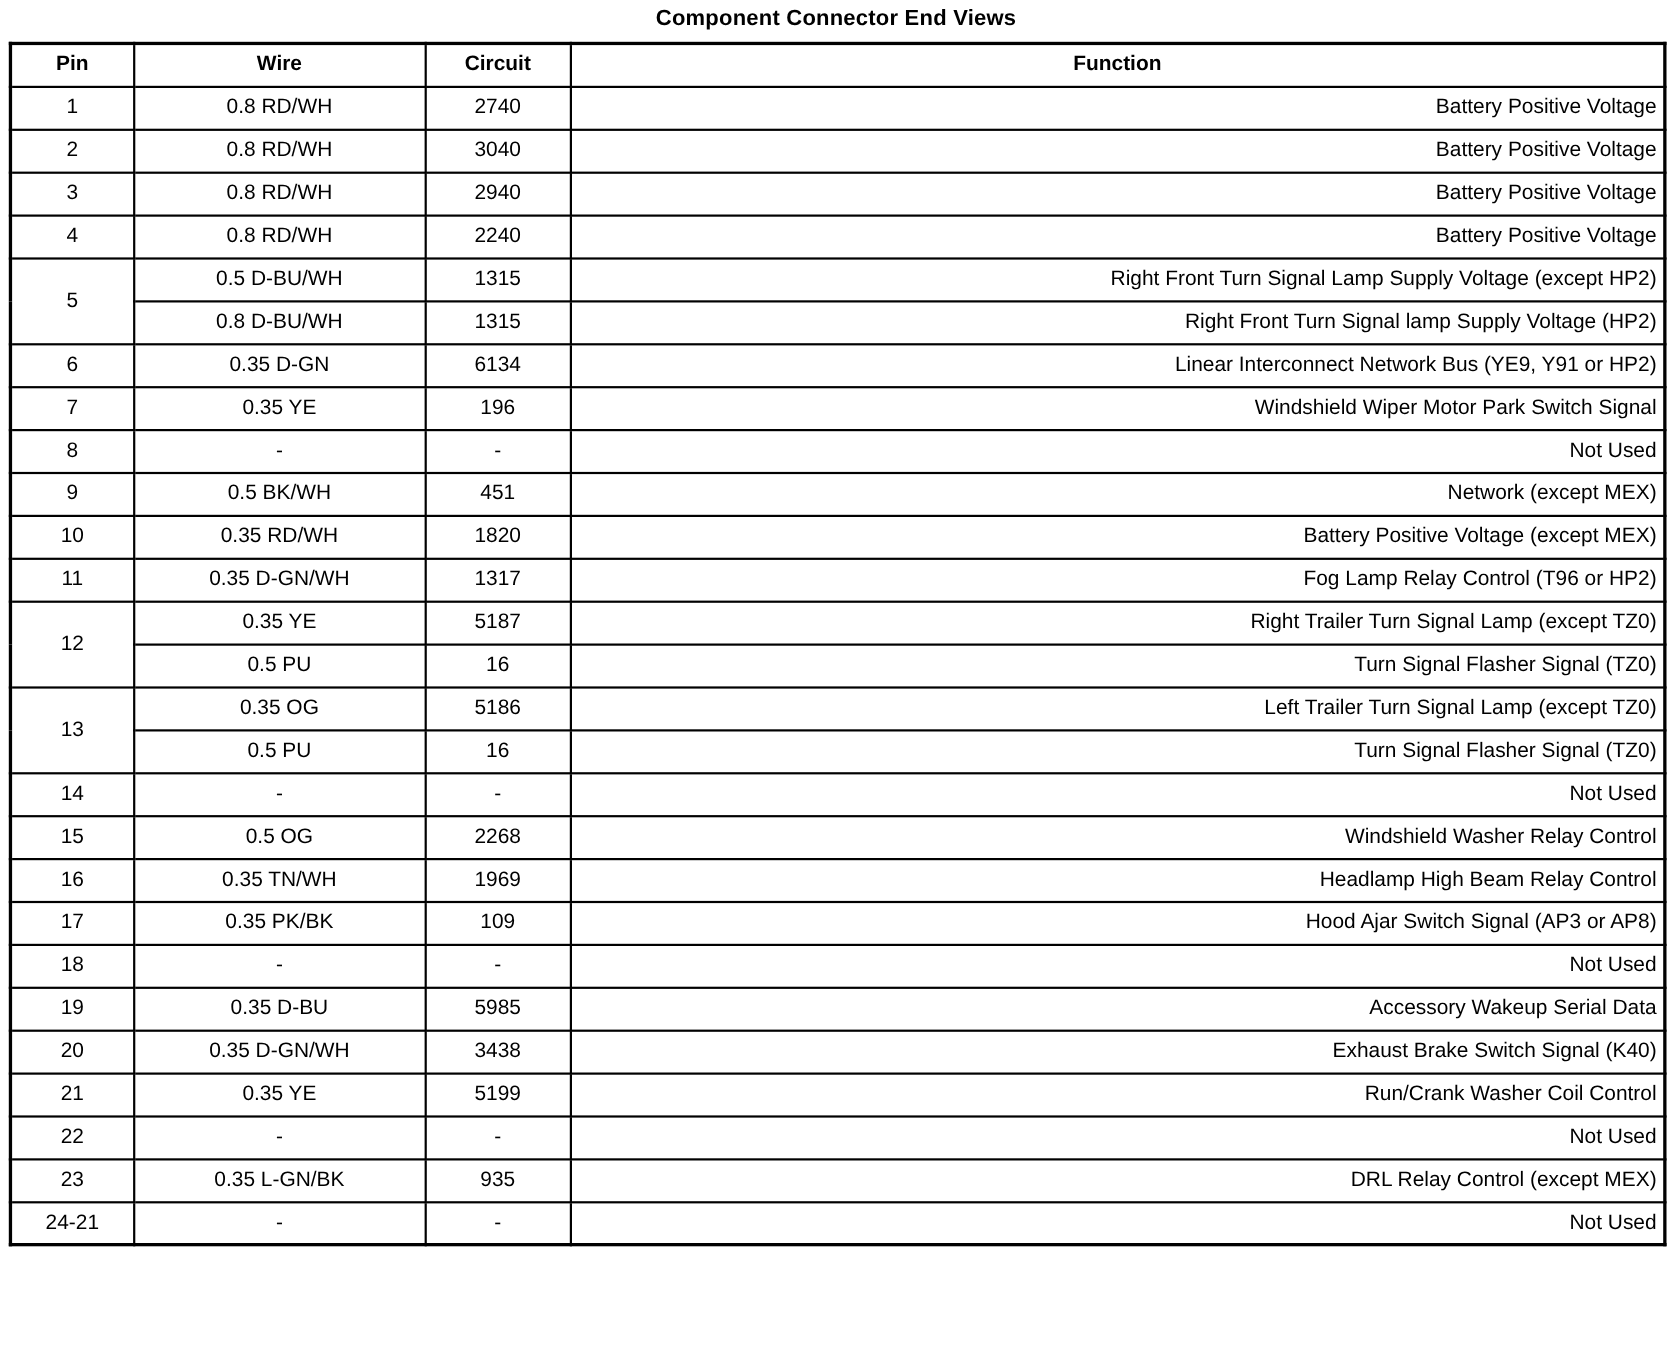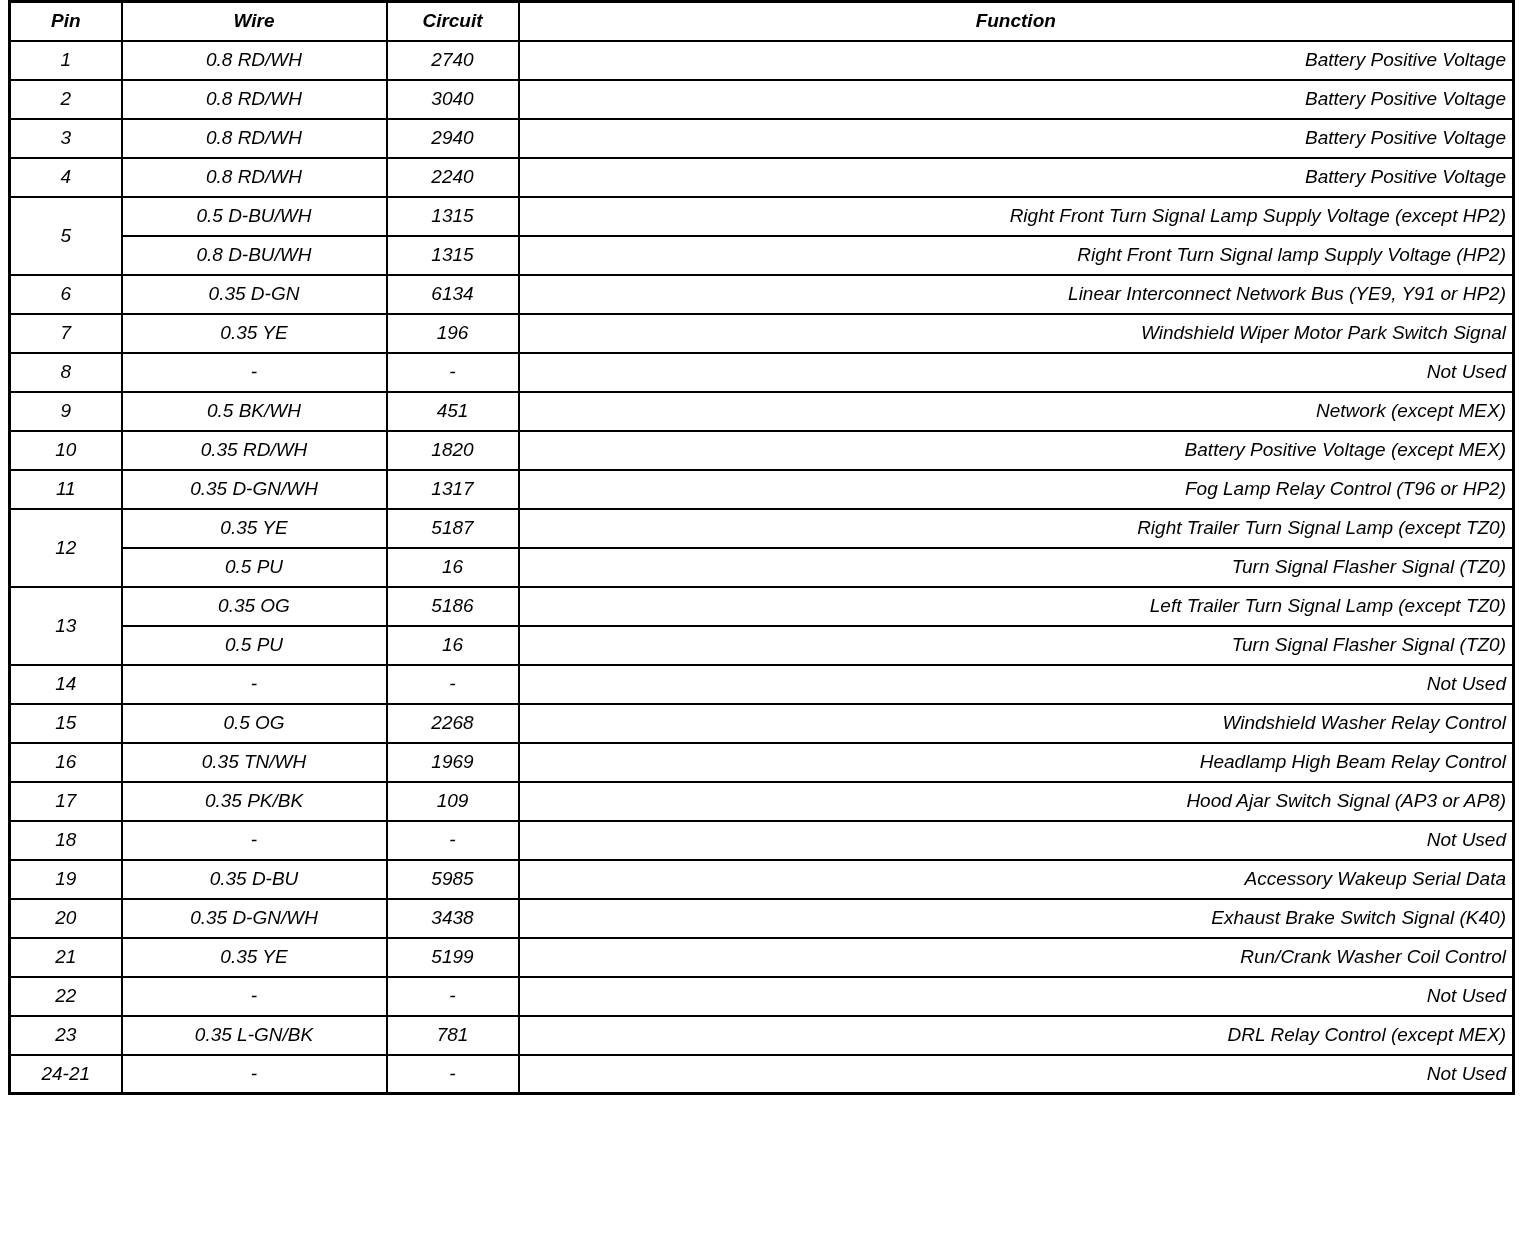--- a/index.html
+++ b/index.html
@@ -22,21 +22,20 @@
     font-size: 20px;
     padding: 6px 0 9px 0;
     letter-spacing: 0.2px;
   }
   table.pinout {
     border-collapse: collapse;
     table-layout: fixed;
     width: 1504px;
     margin: 0 8px;
     border: 3px solid #000000;
-    font-style: italic;
   }
   table.pinout th,
   table.pinout td {
     border: 2px solid #000000;
     font-size: 19px;
     height: 39px;
     padding: 0 6px;
     overflow: hidden;
     white-space: nowrap;
     box-sizing: border-box;
@@ -55,20 +54,21 @@
   }
   
   tr.sub-row td {
     border-top-width: 1px;
   }
 </style>
 </head>
 <body>
 
 <div class="page">
+  <div class="doc-title">Component Connector End Views</div>
 
   <table class="pinout">
     <colgroup>
       <col style="width:112px">
       <col style="width:265px">
       <col style="width:132px">
       <col style="width:995px">
     </colgroup>
     <thead>
       <tr>
@@ -222,21 +222,21 @@
         </tr>
         <tr>
           <td class="c-pin" rowspan="1">22</td>
           <td class="c-wire">-</td>
           <td class="c-circuit">-</td>
           <td class="c-fn">Not Used</td>
         </tr>
         <tr>
           <td class="c-pin" rowspan="1">23</td>
           <td class="c-wire">0.35 L-GN/BK</td>
-          <td class="c-circuit">781</td>
+          <td class="c-circuit">935</td>
           <td class="c-fn">DRL Relay Control (except MEX)</td>
         </tr>
         <tr>
           <td class="c-pin" rowspan="1">24-21</td>
           <td class="c-wire">-</td>
           <td class="c-circuit">-</td>
           <td class="c-fn">Not Used</td>
         </tr>
       </tbody>
   </table>

